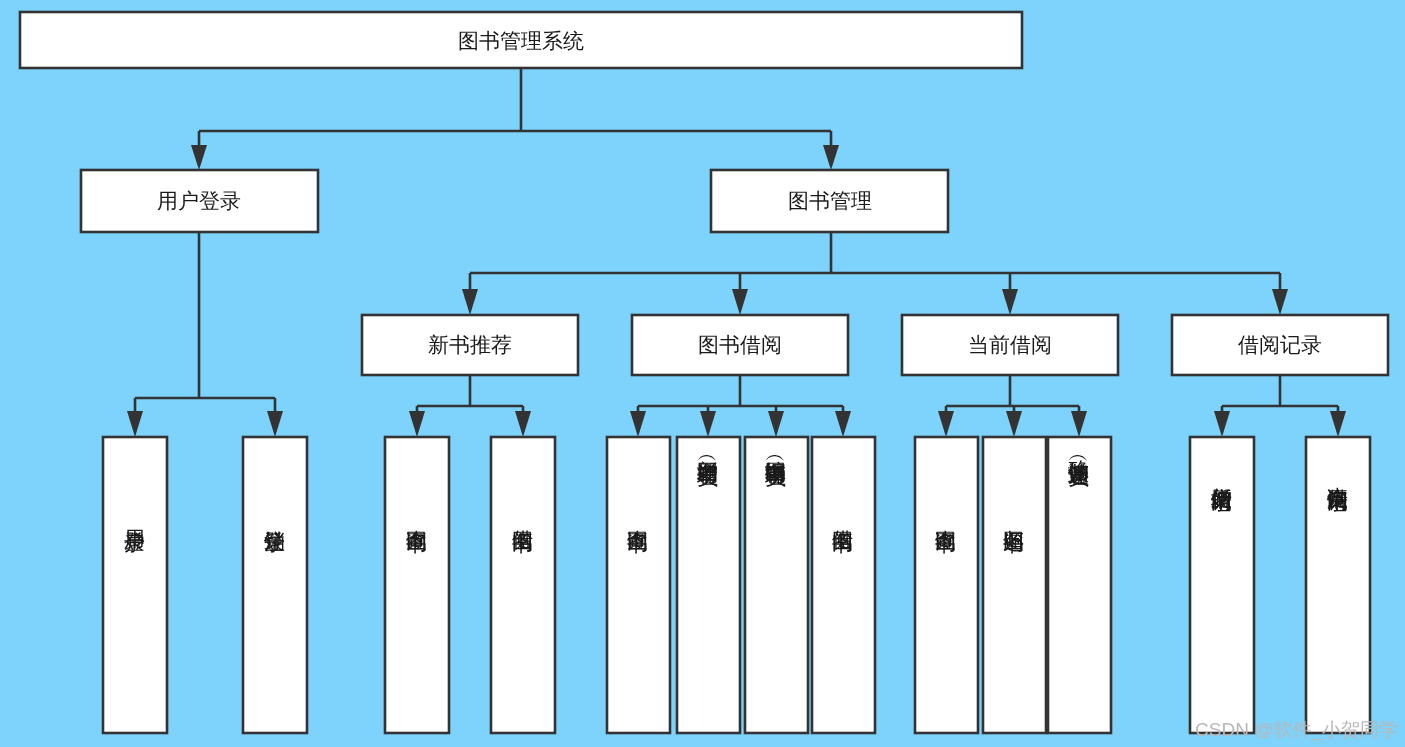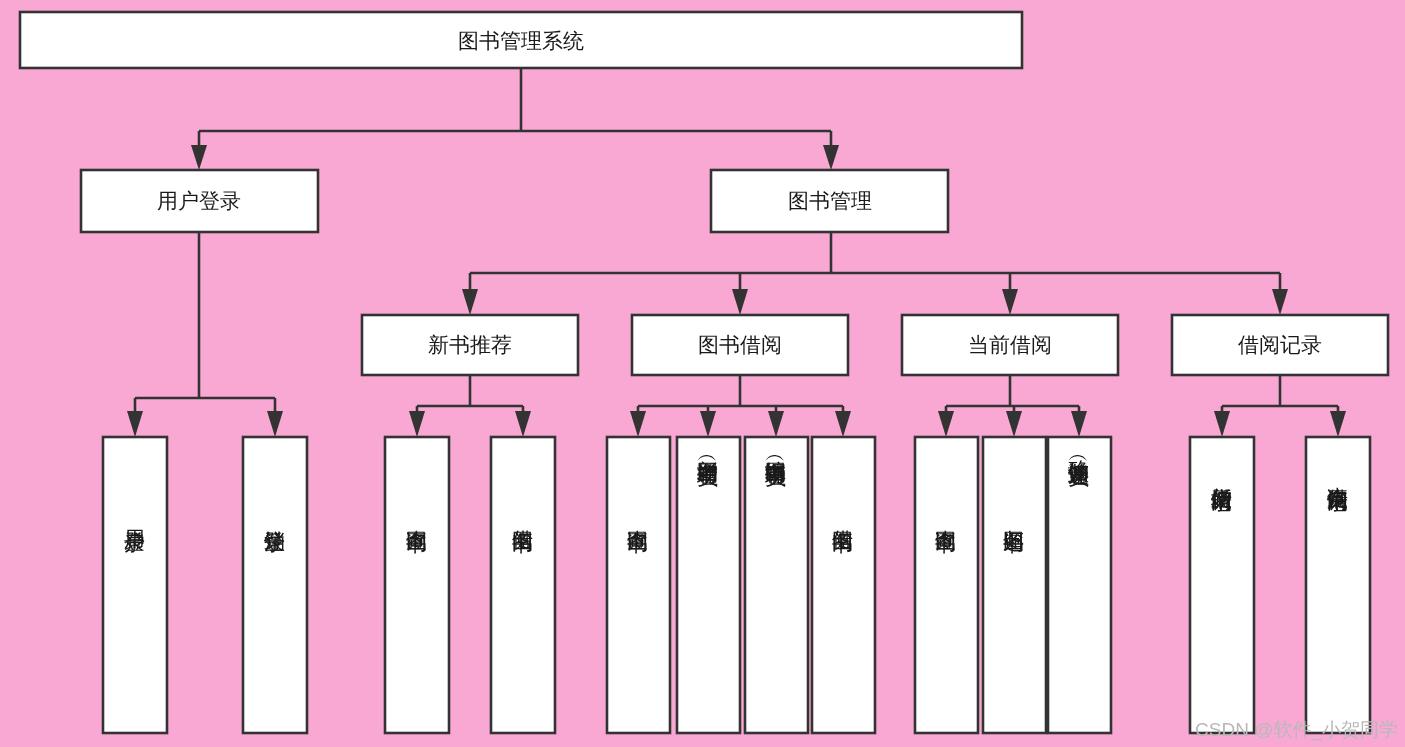--- a/index.html
+++ b/index.html
@@ -10,21 +10,21 @@
   body {
     width: 1405px;
     height: 747px;
     font-family: "Liberation Sans", sans-serif;
     overflow: hidden;
   }
   #diagram-root {
     position: relative;
     width: 1405px;
     height: 747px;
-    background: #f9a8d4;
+    background: #7dd3fc;
   }
   svg.diagram-svg {
     position: absolute;
     left: 0;
     top: 0;
     width: 1405px;
     height: 747px;
   }
   .node-rect {
     fill: #ffffff;

